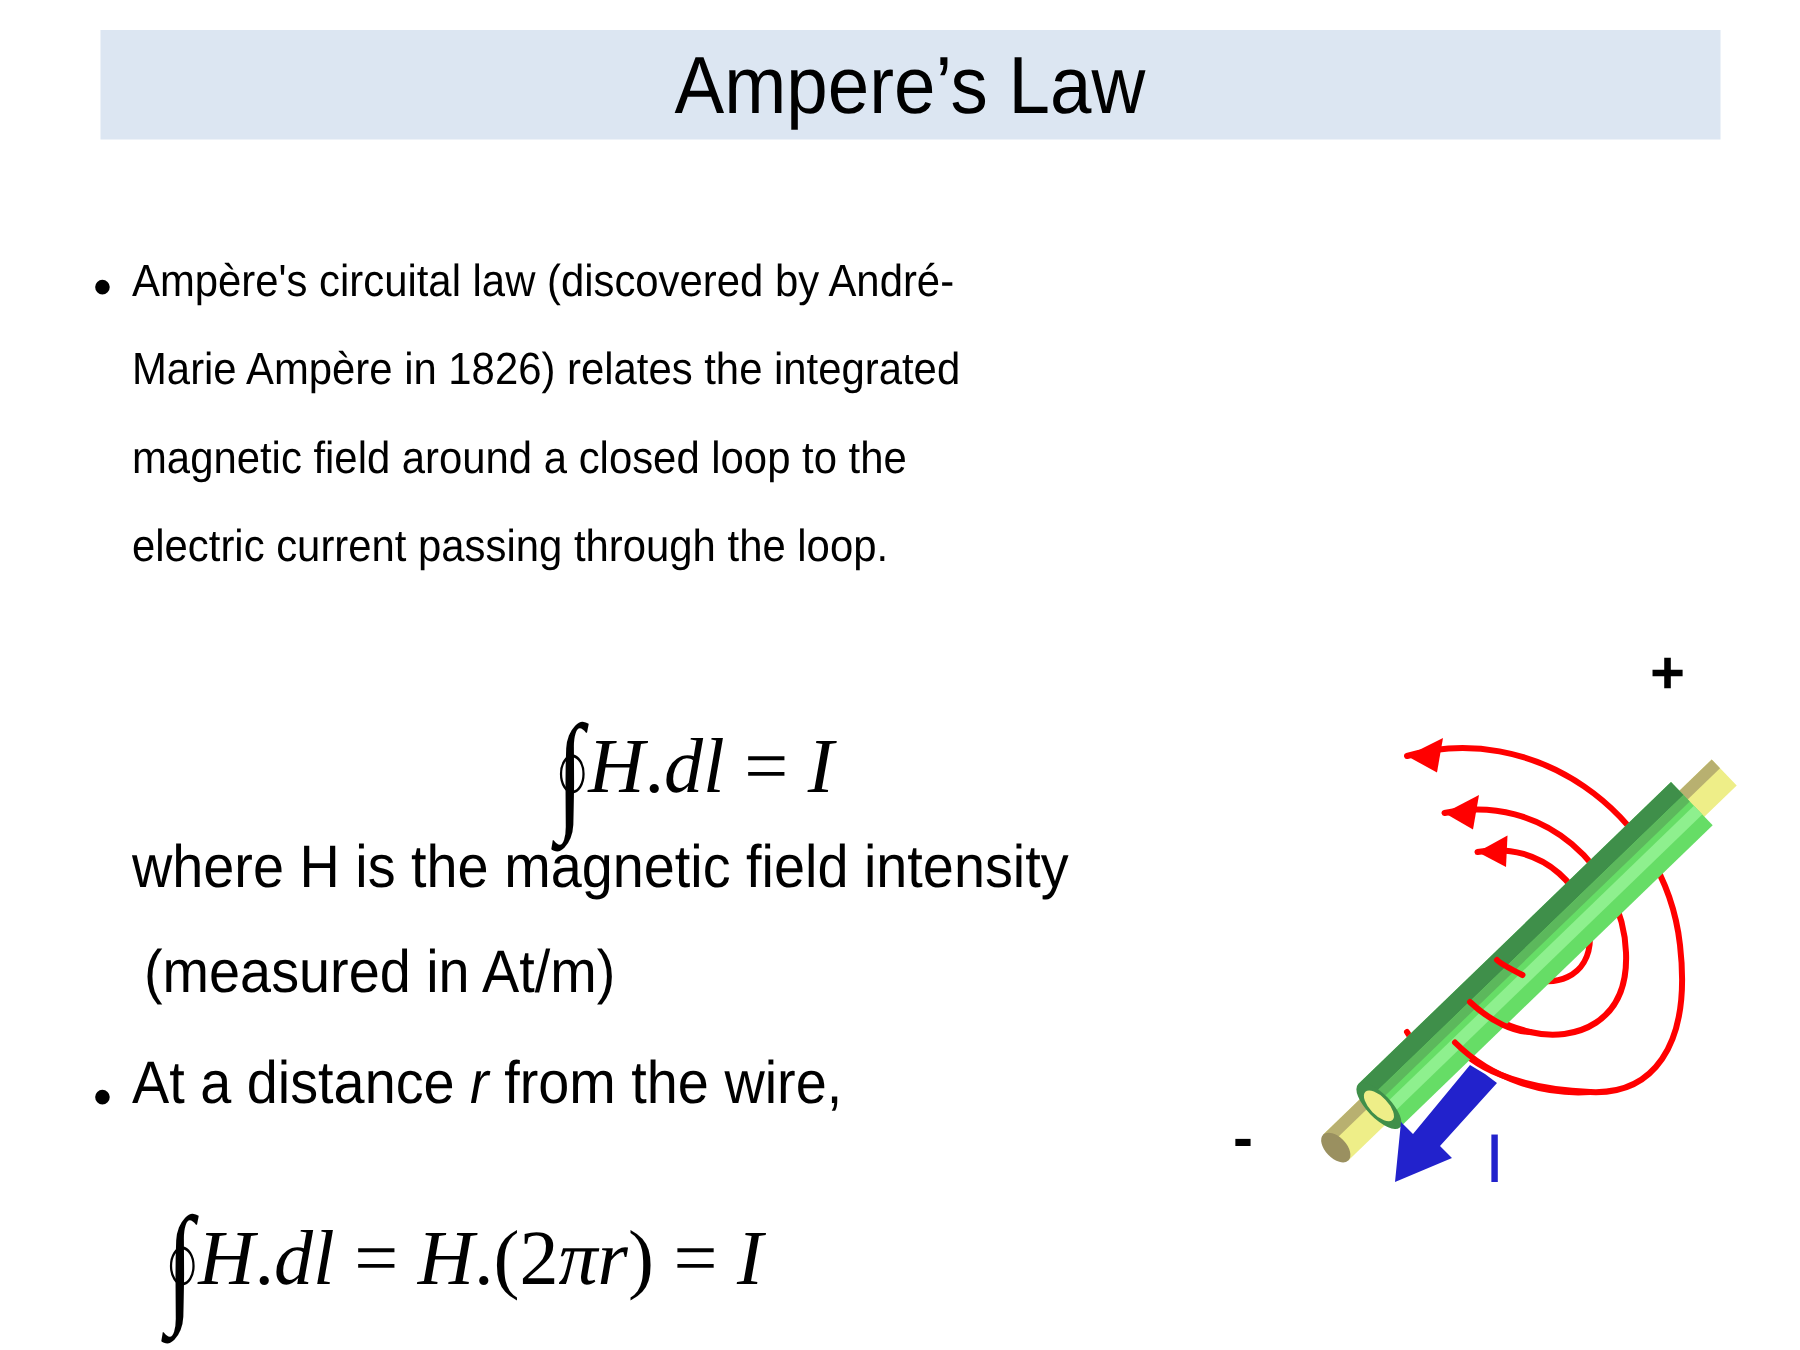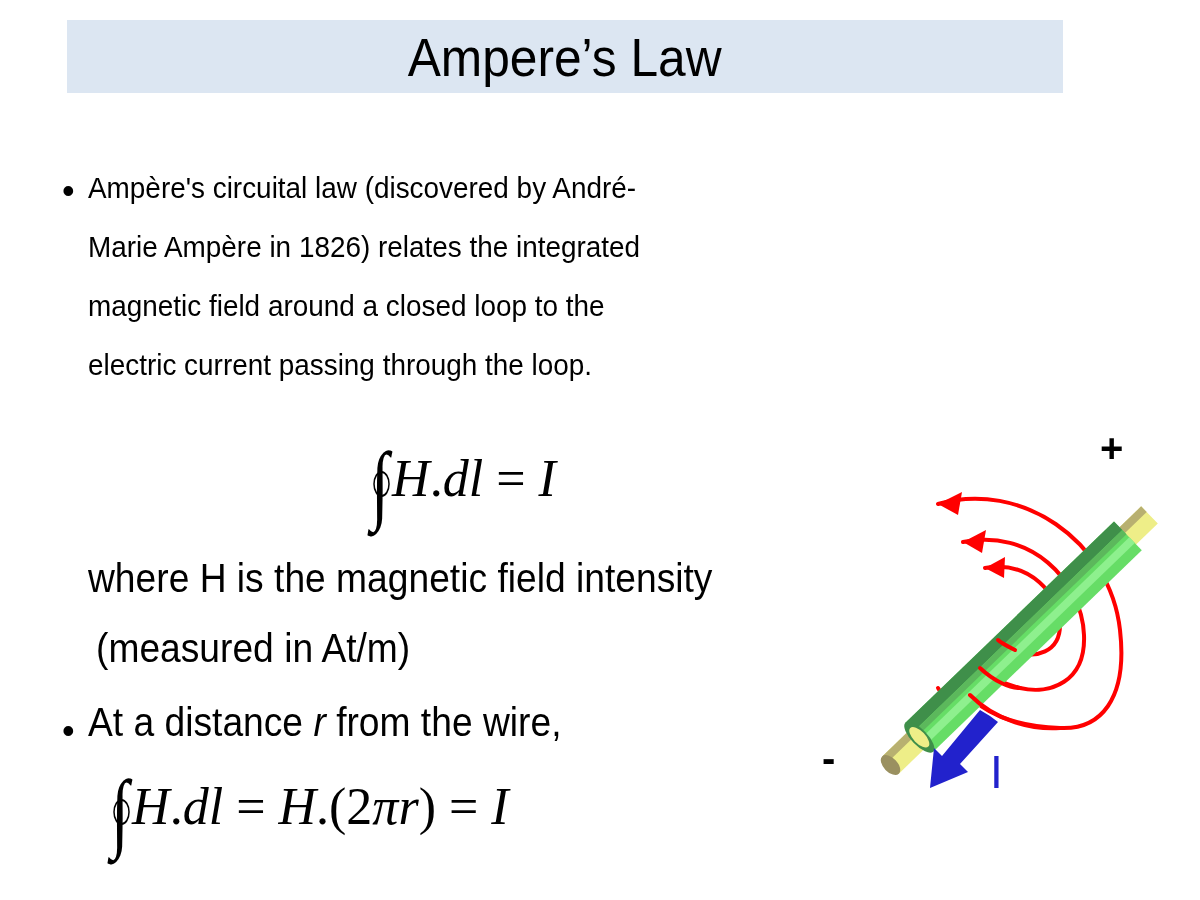--- a/index.html
+++ b/index.html
@@ -1,25 +1,25 @@
 <!DOCTYPE html>
 <html><head>
   <meta charset="utf-8">
   <style>
     html, body { margin: 0; padding: 0; background: #ffffff; }
     body { width: 1200px; height: 900px; position: relative; overflow: hidden;
            font-family: "Liberation Sans", "DejaVu Sans", sans-serif; color: #000; }
-    .title-bar { position: absolute; left: 67px; top: 20px; width: 996px; height: 73px;
+    .title-bar { position: absolute; left: 67px; top: 20px; width: 1080px; height: 73px;
                  background: #dce6f2; display: flex; align-items: center; justify-content: center; }
     .title-text { font-size: 54px; letter-spacing: 0px; transform: scaleX(0.92); }
     .body-text { position: absolute; font-size: 30px; line-height: 59px; }
     .bullet { position: absolute; font-size: 36px; }
     .para1 { left: 88px; top: 158px; width: 960px; }
     .para1 .line { white-space: nowrap; transform-origin: left center; transform: scaleX(0.93); }
-    .eq { position: absolute; font-family: "Liberation Serif", "DejaVu Serif", serif; font-style: italic; }
+    .eq { position: absolute; font-family: "Liberation Serif", "DejaVu Serif", serif; font-style: italic; margin-top: 32px; }
     .eq .int { font-style: normal; display: inline-block; position: relative; font-size: 88px; line-height: 1; vertical-align: middle; transform: scaleX(0.75); }
     .eq .int .ring { position: absolute; left: 50%; top: 50%; width: 18px; height: 22px; margin-left: -9px; margin-top: -13px; border: 2px solid #000; border-radius: 50%; }
     .eq .up { font-style: normal; }
     .eq1 { left: 368px; top: 440px; font-size: 52px; }
     .eq2 { left: 108px; top: 768px; font-size: 52px; text-align: center; }
     .line-where { position: absolute; left: 88px; top: 556px; font-size: 40px; white-space: nowrap; transform-origin: left center; transform: scaleX(0.93); }
     .line-meas { position: absolute; left: 96px; top: 626px; font-size: 40px; white-space: nowrap; transform-origin: left center; transform: scaleX(0.93); }
     .line-dist { position: absolute; left: 88px; top: 700px; font-size: 40px; white-space: nowrap; transform-origin: left center; transform: scaleX(0.93); }
     .figure { position: absolute; left: 820px; top: 420px; width: 370px; height: 400px; }
   </style>

